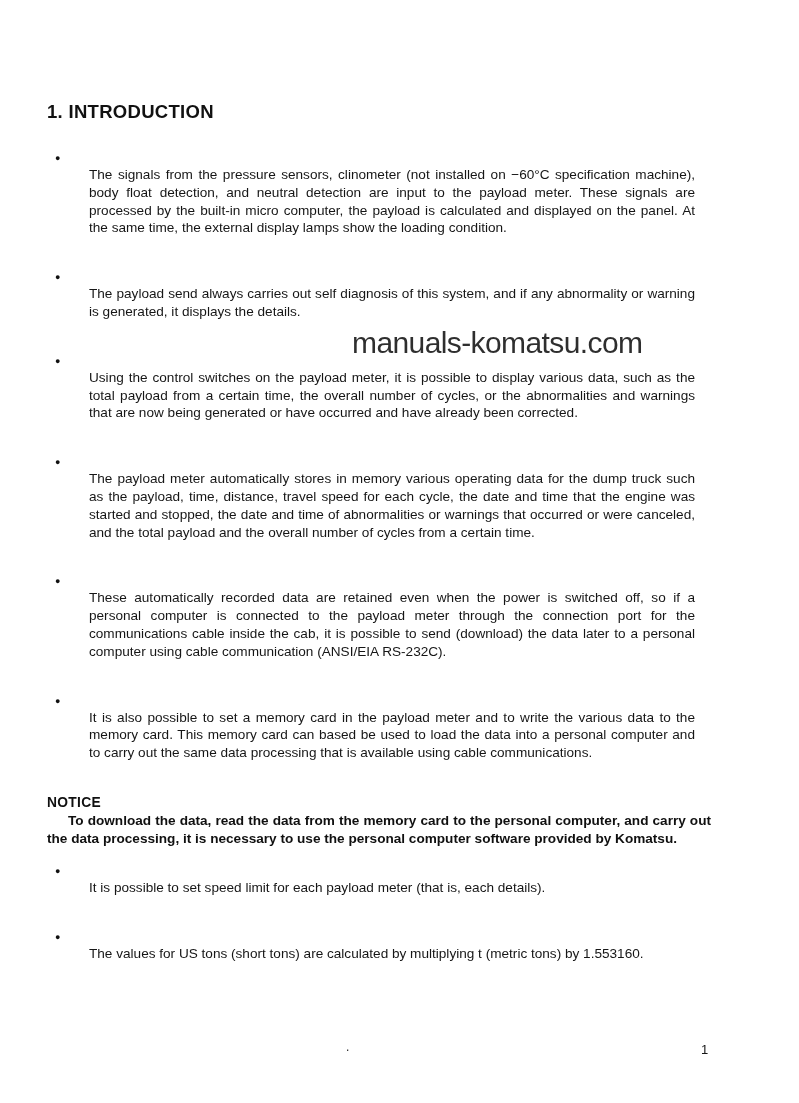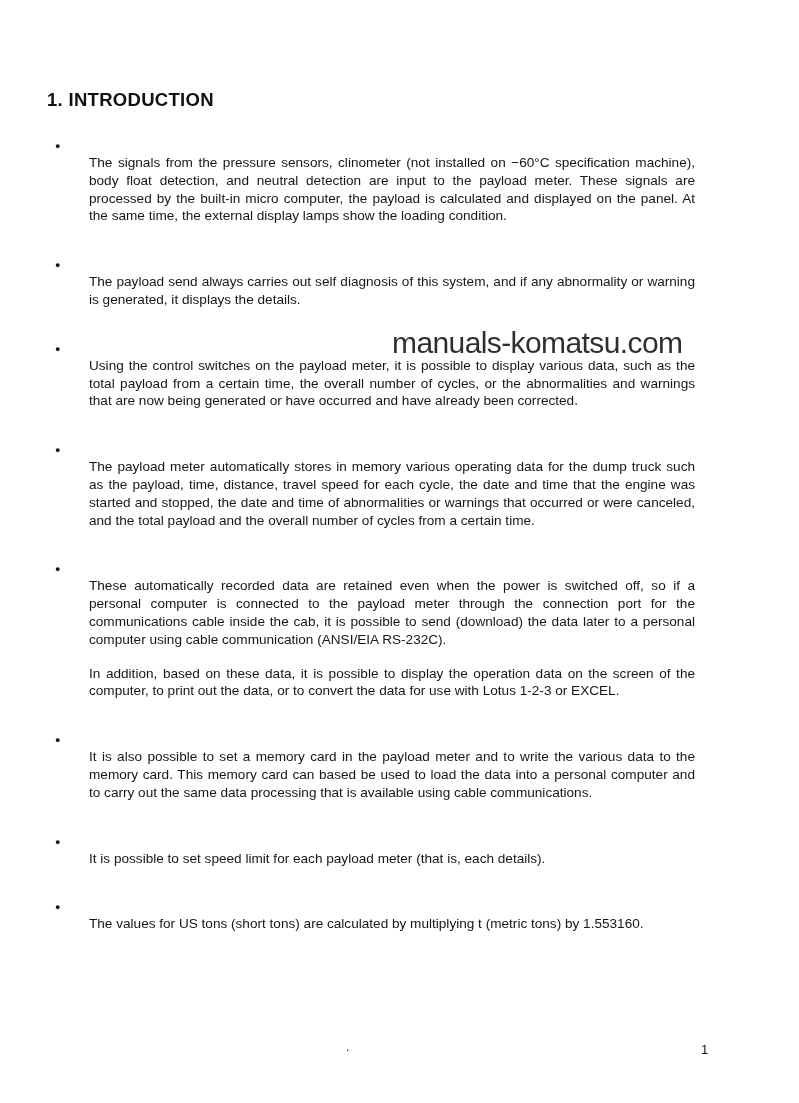--- a/index.html
+++ b/index.html
@@ -12,21 +12,21 @@
     width: 799px;
     height: 1103px;
     background: #ffffff;
     overflow: hidden;
     font-family: "Liberation Sans", sans-serif;
     color: #161616;
   }
   .content {
     position: absolute;
     left: 47px;
-    top: 89px;
+    top: 101px;
     width: 664px;
   }
   .title {
     margin: 0;
     font-size: 18.5px;
     line-height: 21px;
     font-weight: 700;
     letter-spacing: 0.3px;
     color: #111111;
   }
@@ -73,21 +73,20 @@
     position: absolute;
     left: 352px;
     top: 326px;
     font-size: 30px;
     line-height: 34px;
     letter-spacing: -0.6px;
     color: #1d1d1d;
     opacity: 0.92;
     white-space: nowrap;
     pointer-events: none;
-    margin-left: 40px;
   }
   .footer-dot {
     position: absolute;
     left: 346px;
     top: 1040px;
     font-size: 12px;
     color: #222222;
   }
   .page-number {
     position: absolute;
@@ -133,32 +132,33 @@
         <span class="marker">●</span>
         <div class="btext">
           <p>The payload meter automatically stores in memory various operating data for the dump truck such as the payload, time, distance, travel speed for each cycle, the date and time that the engine was started and stopped, the date and time of abnormalities or warnings that occurred or were canceled, and the total payload and the overall number of cycles from a certain time.</p>
         </div>
       </div>
 
       <div class="bullet">
         <span class="marker">●</span>
         <div class="btext">
           <p>These automatically recorded data are retained even when the power is switched off, so if a personal computer is connected to the payload meter through the connection port for the communications cable inside the cab, it is possible to send (download) the data later to a personal computer using cable communication (ANSI/EIA RS-232C).</p>
-          <p>In addition, based on these data, it is possible to display the operation data on the screen of the computer, to print out the data, or to convert the data for use with Lotus 1-2-3 or EXCEL.</p>
         </div>
       </div>
 
       <div class="bullet">
         <span class="marker">●</span>
         <div class="btext">
           <p>It is also possible to set a memory card in the payload meter and to write the various data to the memory card. This memory card can based be used to load the data into a personal computer and to carry out the same data processing that is available using cable communications.</p>
         </div>
       </div>
 
       <div class="notice">
+        <div class="notice-heading">NOTICE</div>
+        <p class="notice-body">To download the data, read the data from the memory card to the personal computer, and carry out the data processing, it is necessary to use the personal computer software provided by Komatsu.</p>
       </div>
 
       <div class="bullet">
         <span class="marker">●</span>
         <div class="btext">
           <p>It is possible to set speed limit for each payload meter (that is, each details).</p>
         </div>
       </div>
 
       <div class="bullet">

